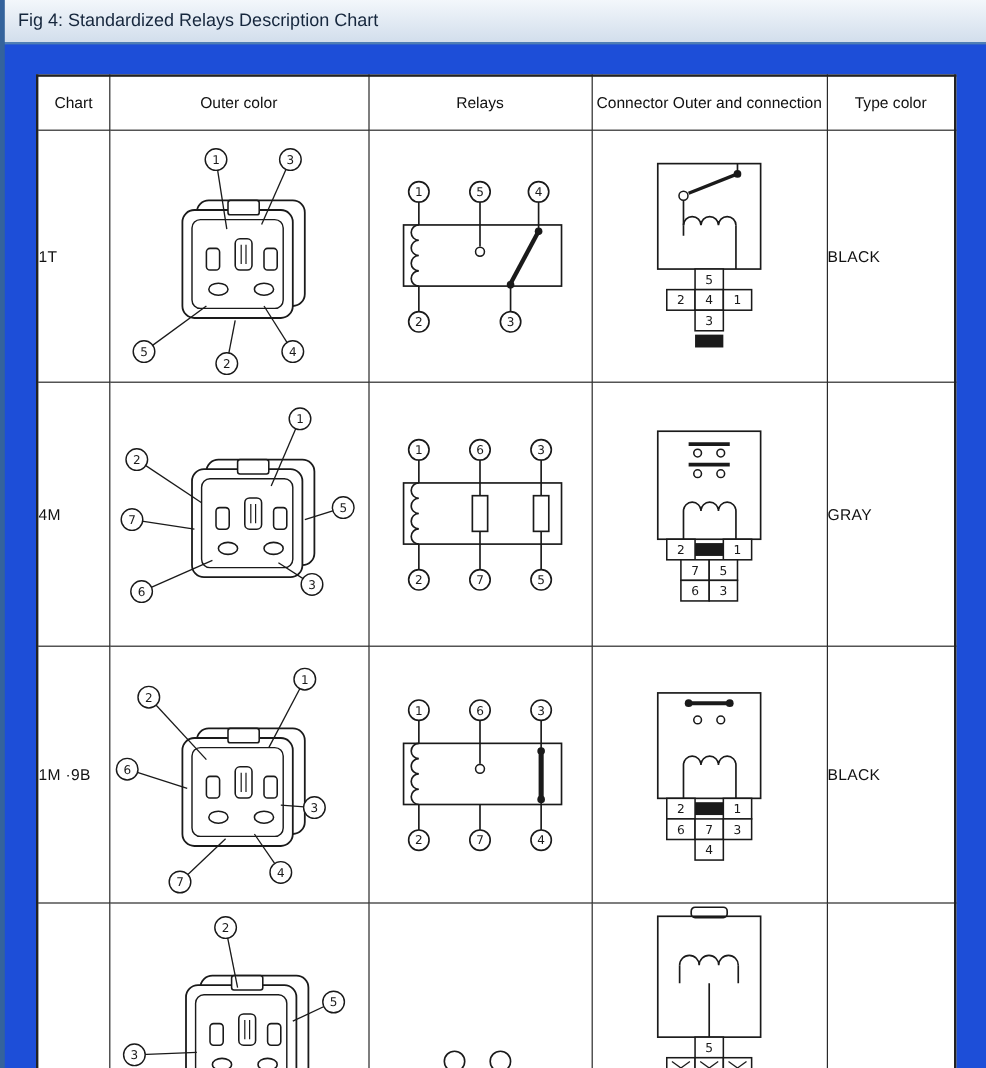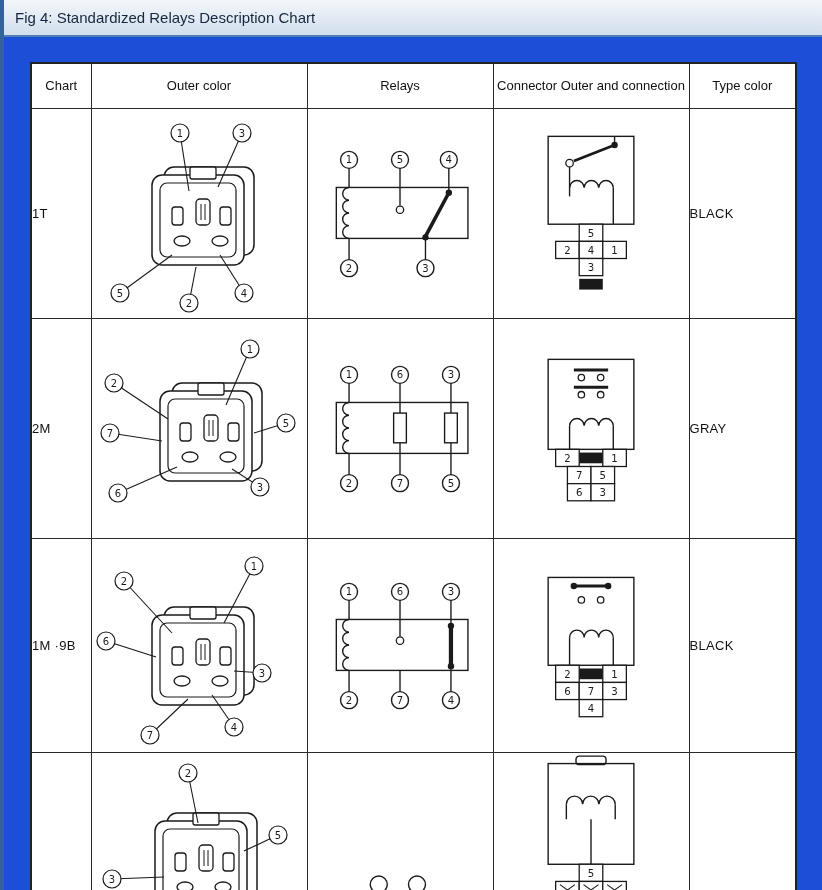--- a/index.html
+++ b/index.html
@@ -121,21 +121,21 @@
                 <rect x="81" y="102" width="22" height="16" fill="#fff" stroke="#1a1a1a" stroke-width="1.2"></rect>
                 <text x="92" y="113.5" text-anchor="middle" font-size="9.5" font-family="DejaVu Sans, sans-serif" fill="#1a1a1a">1</text>
                 <rect x="59" y="118" width="22" height="16" fill="#fff" stroke="#1a1a1a" stroke-width="1.2"></rect>
                 <text x="70" y="129.5" text-anchor="middle" font-size="9.5" font-family="DejaVu Sans, sans-serif" fill="#1a1a1a">3</text>
                 <rect x="59" y="137" width="22" height="10" fill="#1a1a1a"></rect>
               </svg>
             </td>
             <td class="c-case">BLACK</td>
           </tr>
           <tr style="height: 220px;">
-            <td class="c-type">2M</td>
+            <td class="c-type">4M</td>
             <td class="c-diagram">
               <svg width="215" height="216" viewBox="0 0 215 216">
                 <rect x="80" y="62" width="90" height="88" rx="10" fill="#fff" stroke="#1a1a1a" stroke-width="1.5"></rect>
                 <rect x="68" y="70" width="92" height="90" rx="10" fill="#fff" stroke="#1a1a1a" stroke-width="1.5"></rect>
                 <rect x="76" y="78" width="76" height="74" rx="7" fill="none" stroke="#1a1a1a" stroke-width="1.2"></rect>
                 <rect x="106" y="62" width="26" height="12" rx="2" fill="#fff" stroke="#1a1a1a" stroke-width="1.3"></rect>
                 <rect x="112" y="94" width="14" height="26" rx="4" fill="none" stroke="#1a1a1a" stroke-width="1.3"></rect>
                 <rect x="88" y="102" width="11" height="18" rx="3" fill="none" stroke="#1a1a1a" stroke-width="1.3"></rect>
                 <rect x="136" y="102" width="11" height="18" rx="3" fill="none" stroke="#1a1a1a" stroke-width="1.3"></rect>
                 <ellipse cx="98" cy="136" rx="8" ry="5" fill="none" stroke="#1a1a1a" stroke-width="1.3"></ellipse>

